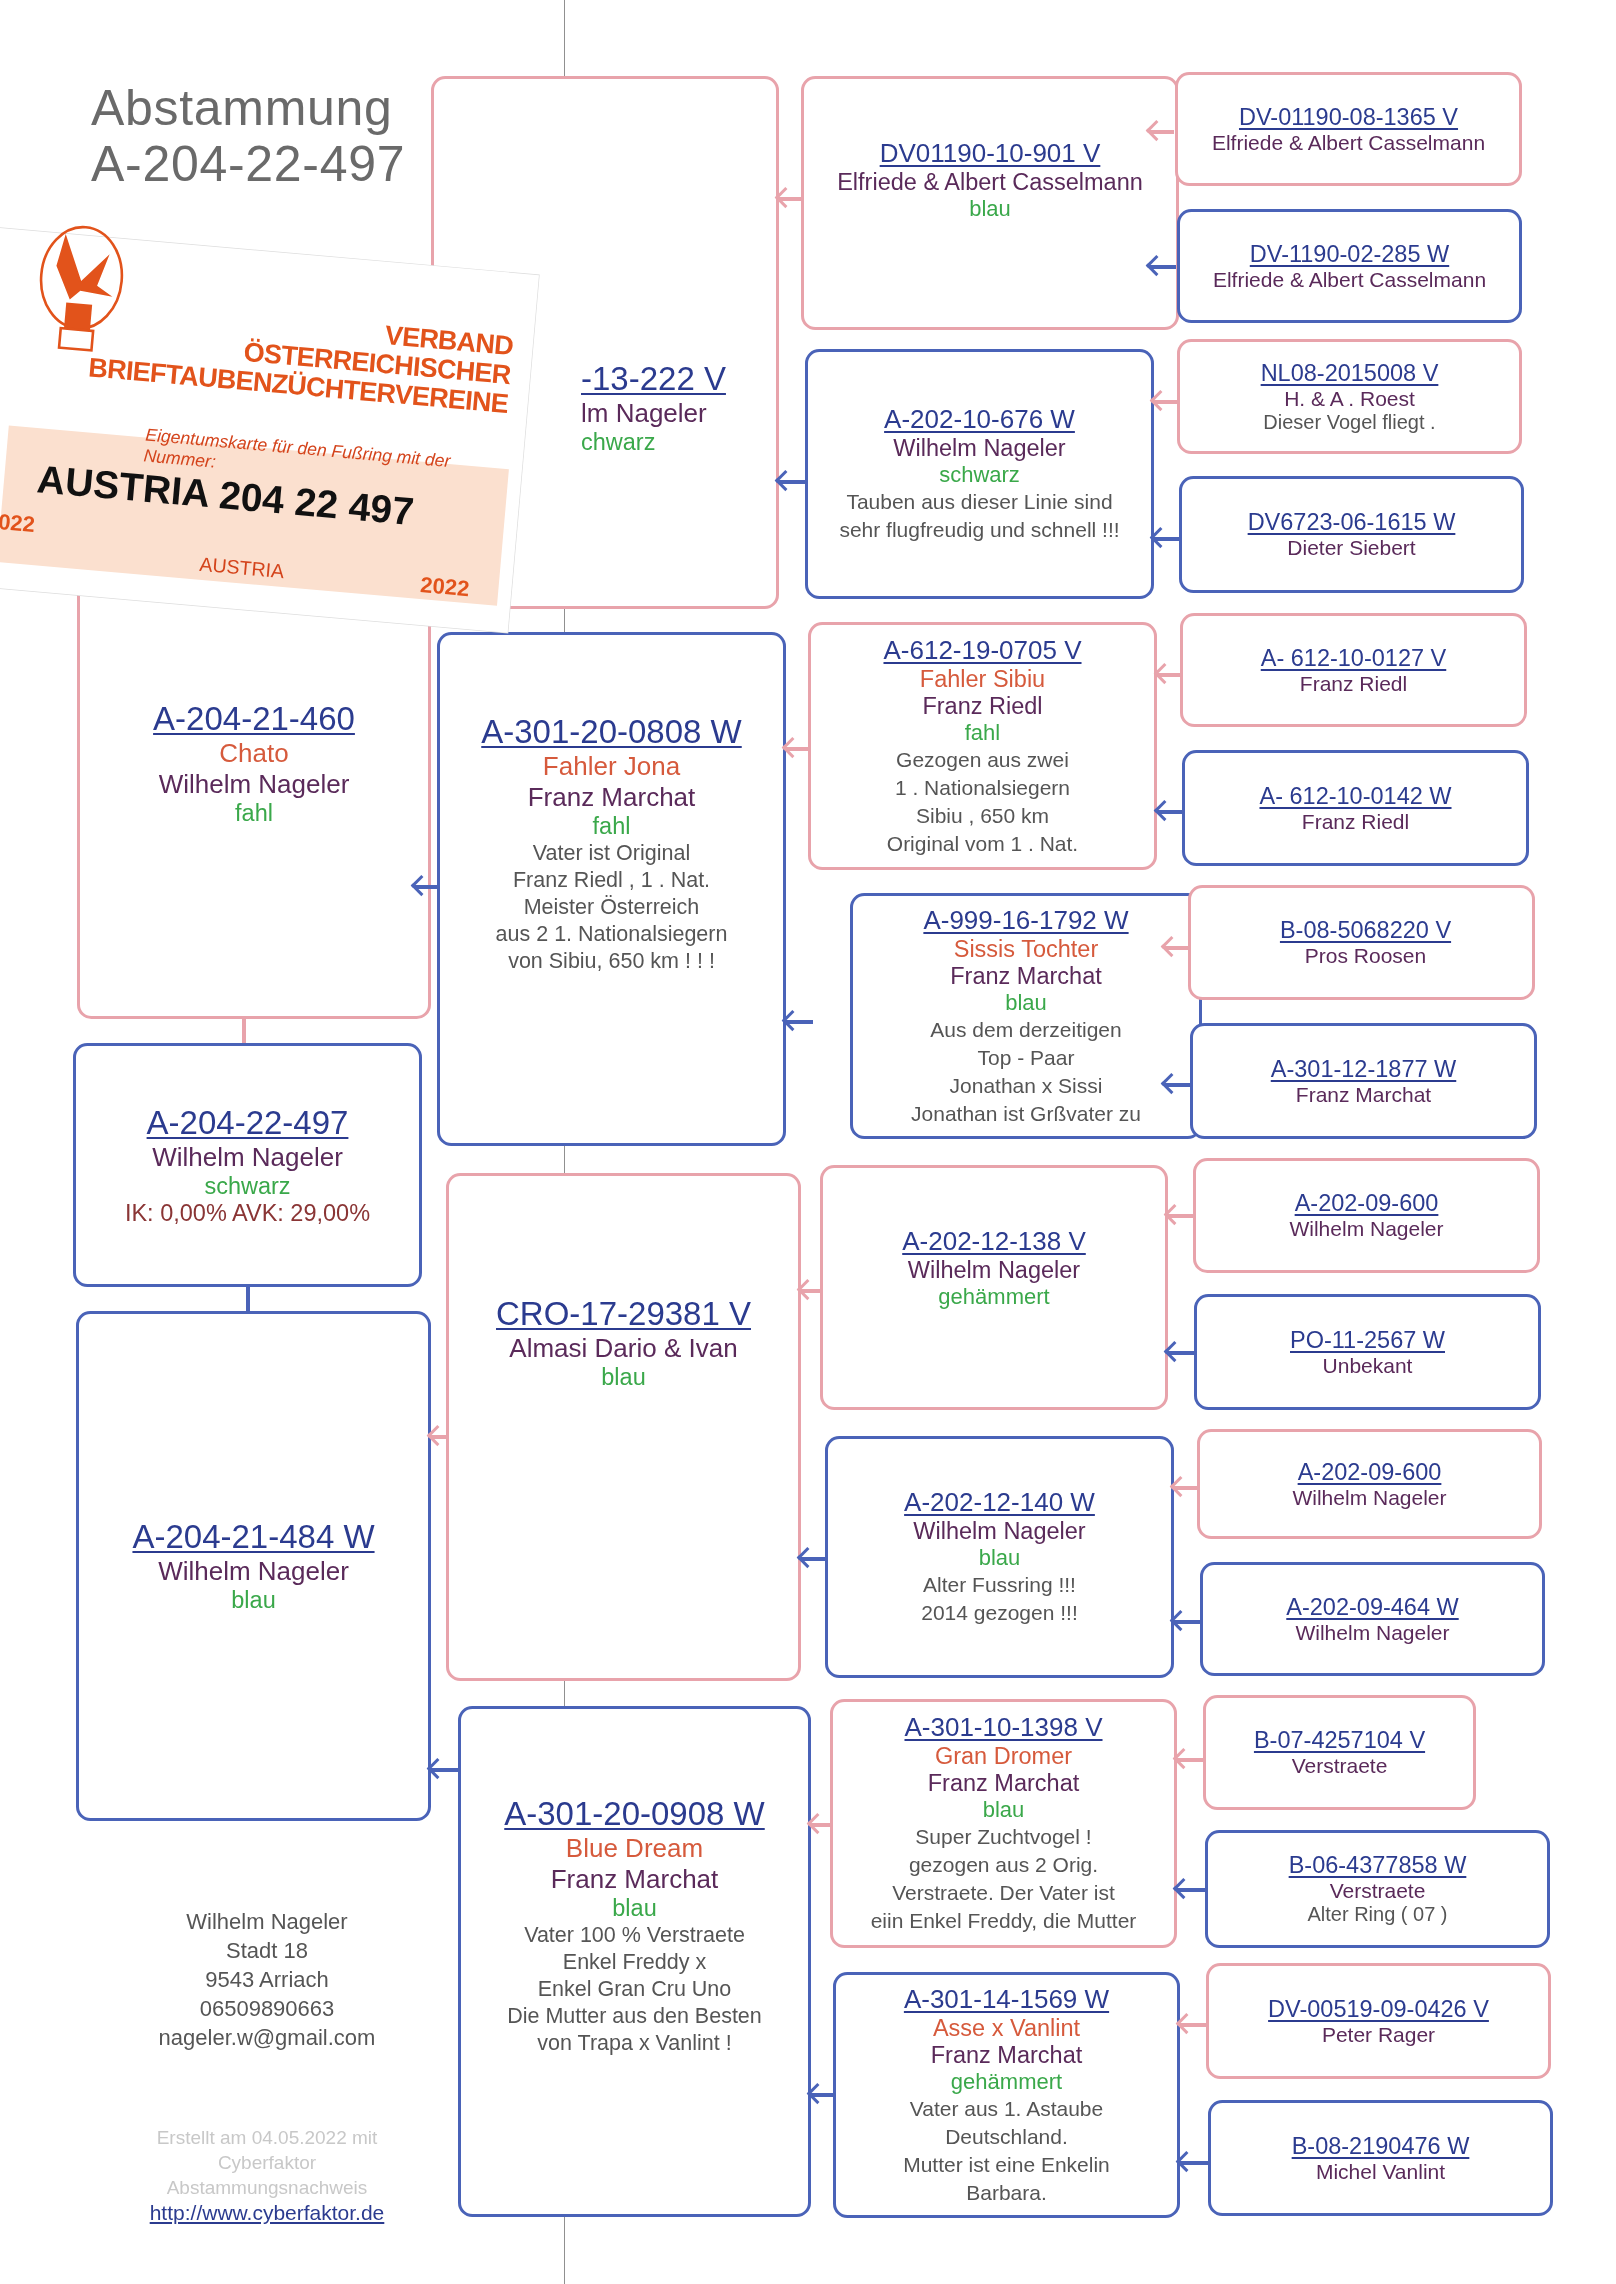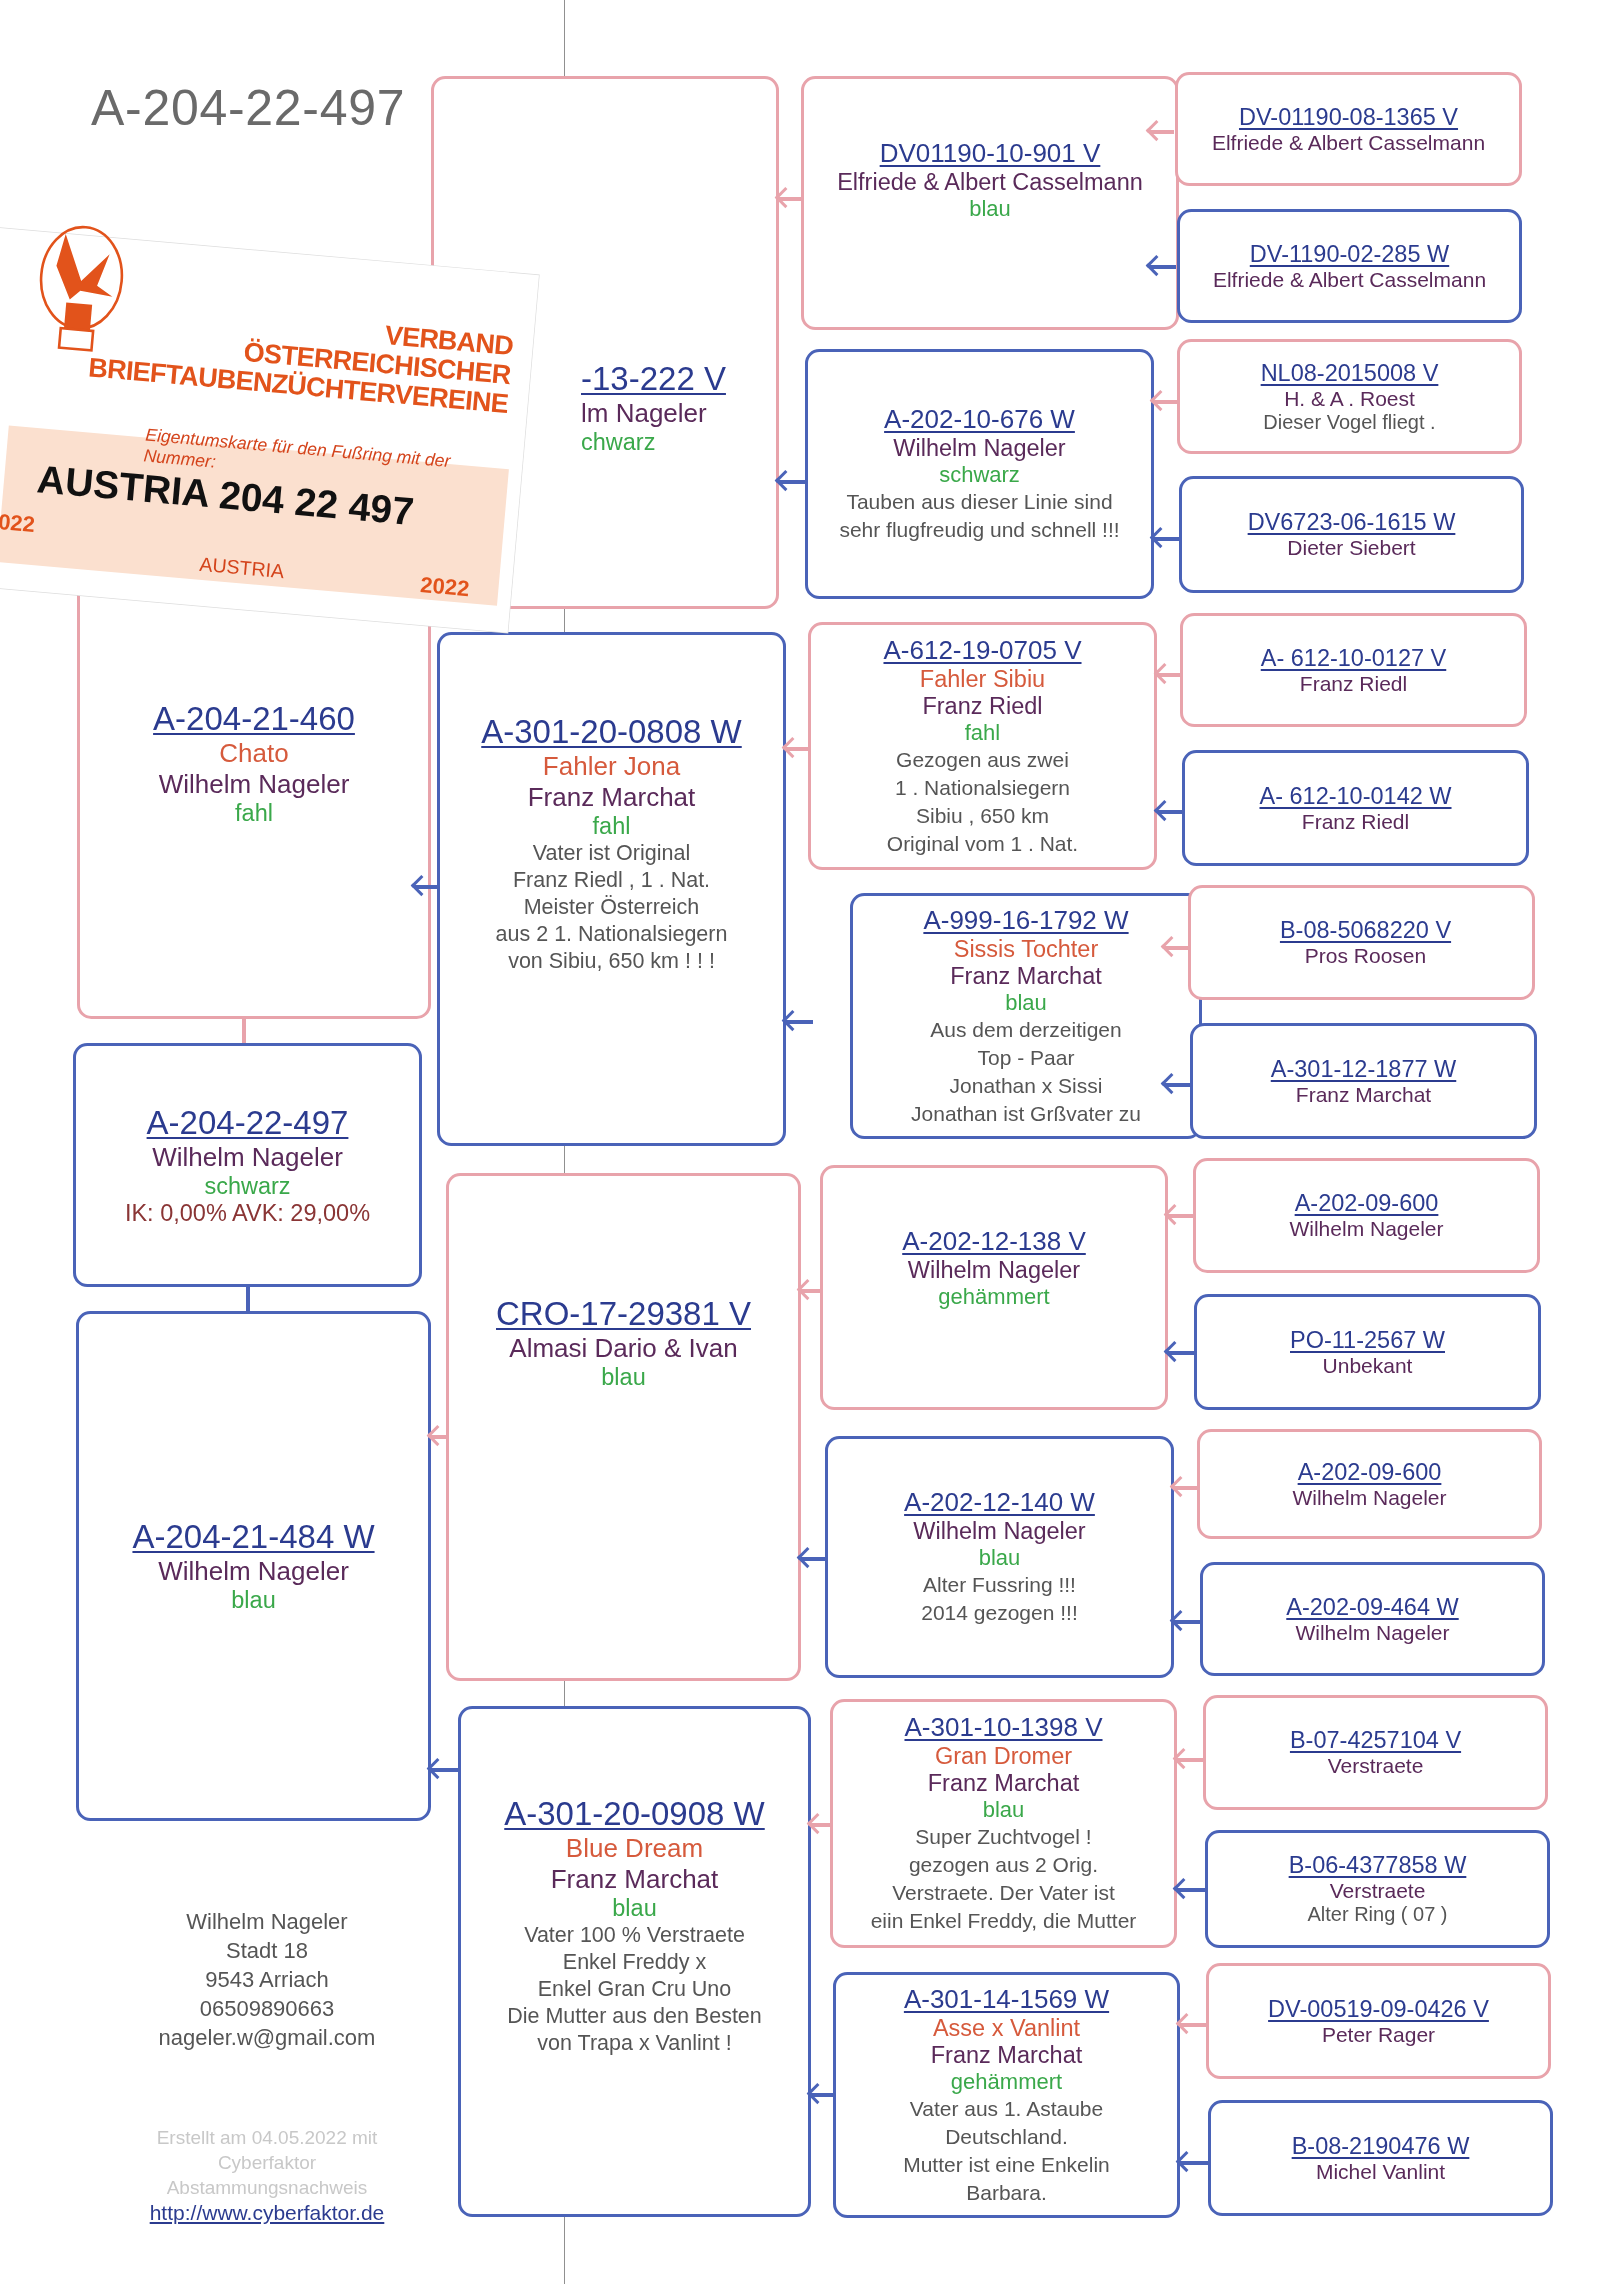--- a/index.html
+++ b/index.html
@@ -42,20 +42,21 @@
   .address { position:absolute; left:104px; top:1907px; width:326px; text-align:center; color:#555; font-size:22px; line-height:29px; }
   .footer { position:absolute; left:104px; top:2125px; width:326px; text-align:center; color:#c8c8c8; font-size:19px; line-height:25px; }
   .footer a { color:#2b3b8f; text-decoration:underline; font-size:21px; }
 </style>
 </head>
 <body>
 
 <div class="fold"></div>
 
 <div class="title">
+  <div>Abstammung</div>
   <div>A-204-22-497</div>
 </div>
 
 <div class="box m g1 top" style="left:61px; top:482px; width:354px; height:537px; padding-top:215px;">
   <div class="ring">A-204-21-460</div>
   <div class="name">Chato</div>
   <div class="owner">Wilhelm Nageler</div>
   <div class="color">fahl</div>
 </div>
 <div class="varrow m" style="left:242px; top:1019px; height:23.5px;"></div>
@@ -238,21 +239,21 @@
 <div class="box m g4" style="left:1197px; top:1429px; width:345px; height:110px;">
   <div class="ring">A-202-09-600</div>
   <div class="owner">Wilhelm Nageler</div>
 </div>
 <div class="arrow w" style="left:1174px; top:1620px; width:26px;"></div>
 <div class="box w g4" style="left:1200px; top:1562px; width:345px; height:114px;">
   <div class="ring">A-202-09-464 W</div>
   <div class="owner">Wilhelm Nageler</div>
 </div>
 <div class="arrow m" style="left:1177px; top:1758px; width:26px;"></div>
-<div class="box m g4" style="left:1203px; top:1695px; width:345px; height:115px;">
+<div class="box m g4" style="left:1203px; top:1695px; width:273px; height:115px;">
   <div class="ring">B-07-4257104 V</div>
   <div class="owner">Verstraete</div>
 </div>
 <div class="arrow w" style="left:1177px; top:1888px; width:28px;"></div>
 <div class="box w g4" style="left:1205px; top:1830px; width:345px; height:118px;">
   <div class="ring">B-06-4377858 W</div>
   <div class="owner">Verstraete</div>
   <div class="note">Alter Ring ( 07 )</div>
 </div>
 <div class="arrow m" style="left:1180px; top:2023px; width:26px;"></div>

